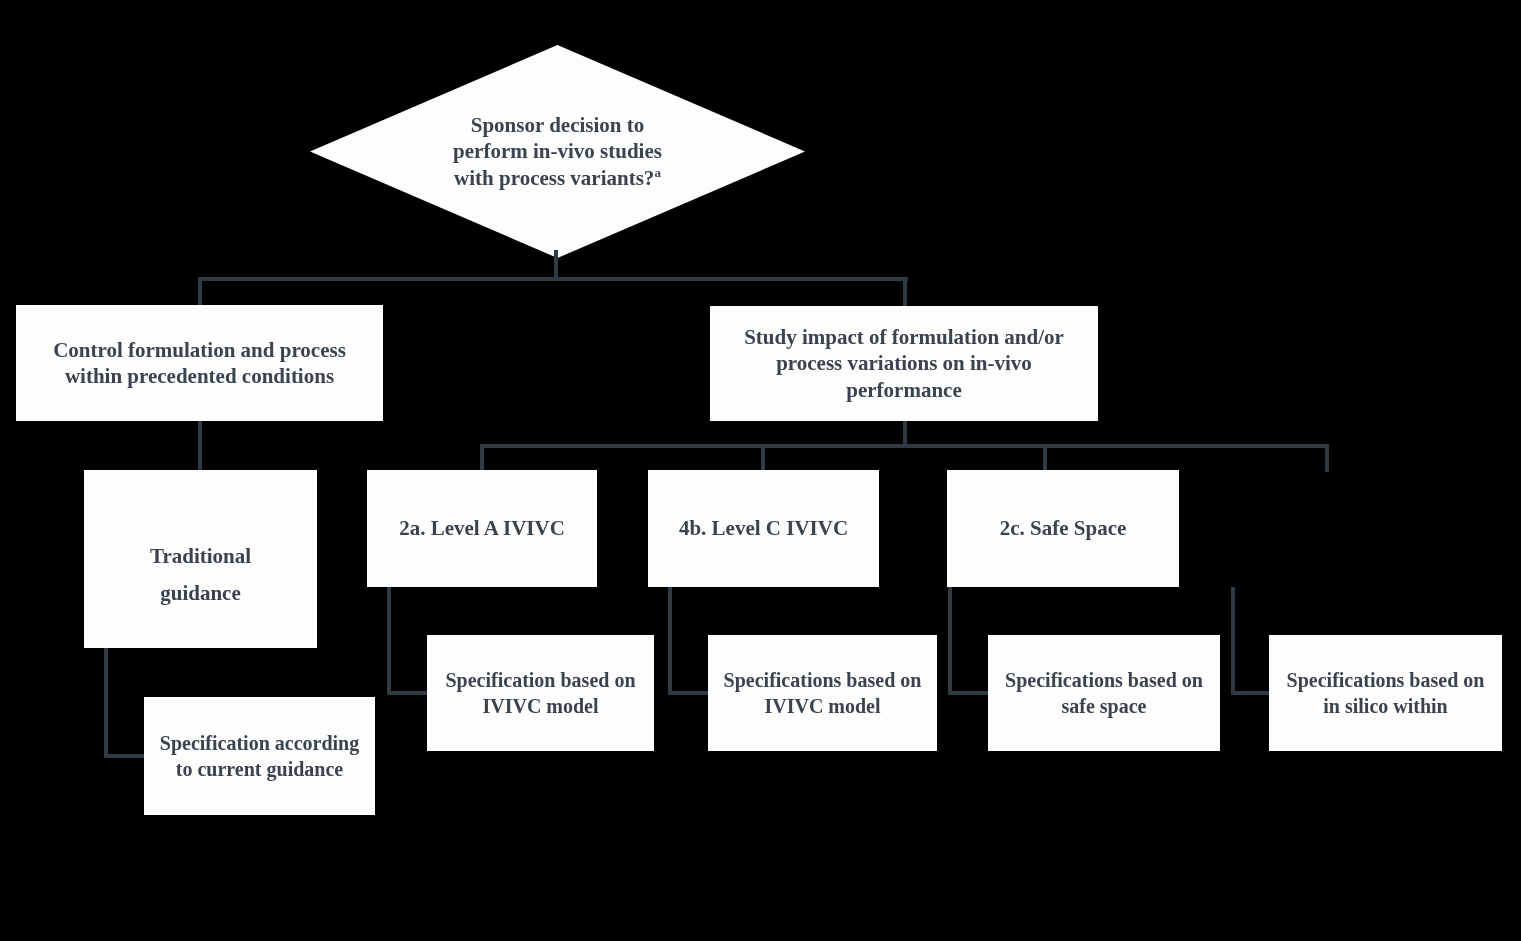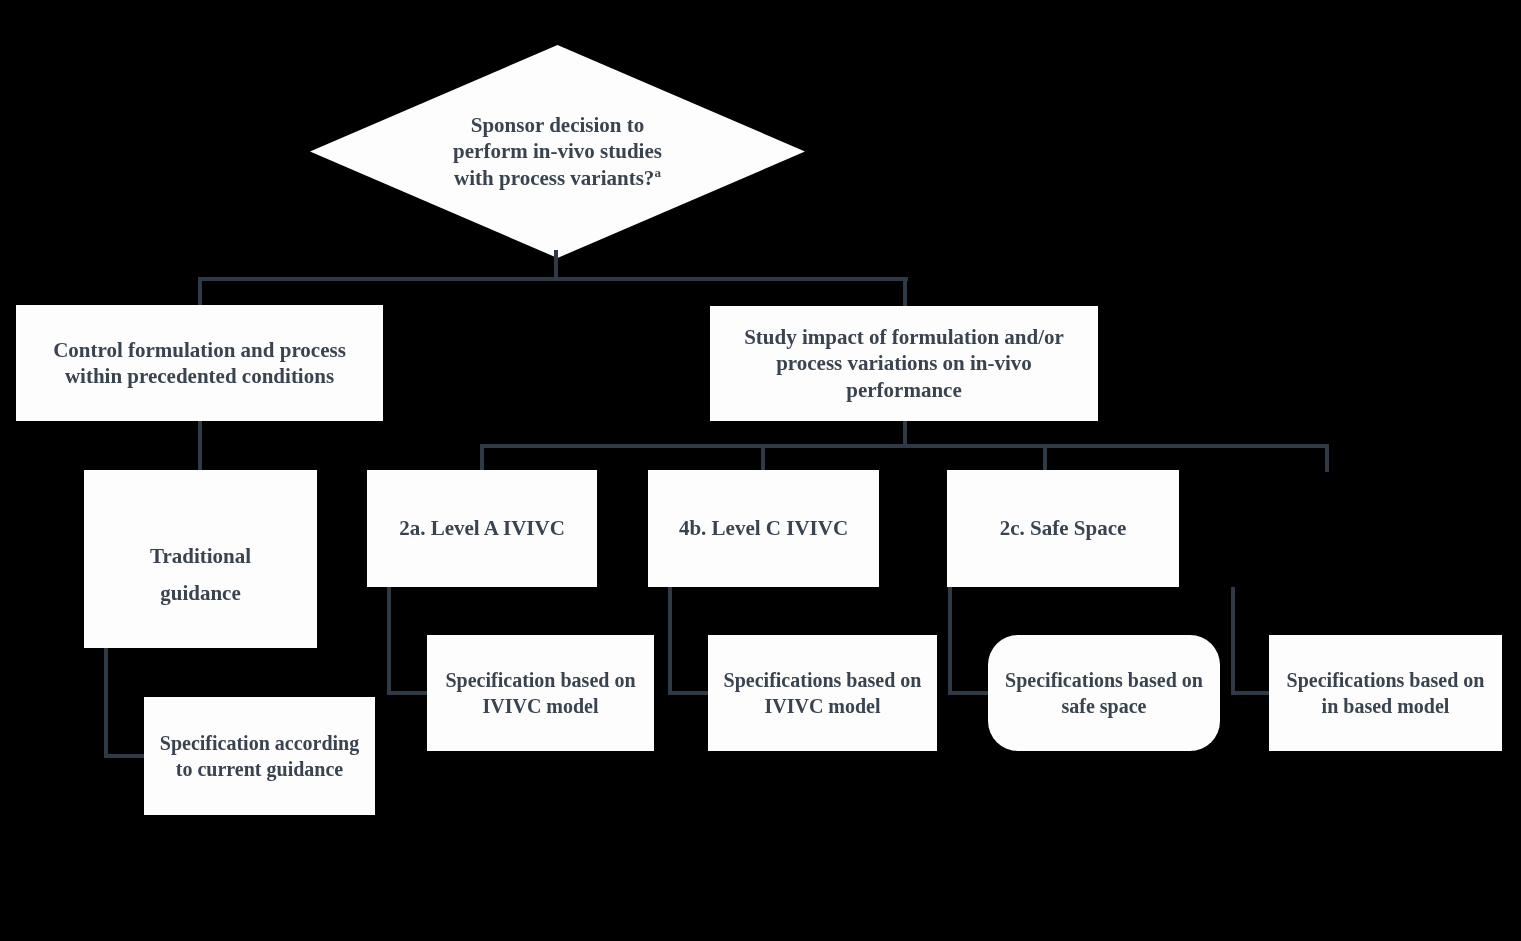--- a/index.html
+++ b/index.html
@@ -47,21 +47,21 @@
 
   .opt-box { top: 470px; height: 117px; font-size: 21px; line-height: 1.2; padding: 17px 4px; }
   .opt-a { left: 367px;  width: 230px; }
   .opt-b { left: 648px;  width: 231px; }
   .opt-c { left: 929px;  width: 232px; margin-left: 18px; }
   .opt-d { left: 1211px; width: 232px; }
 
   .spec-box { top: 635px; height: 116px; font-size: 20px; line-height: 1.3; padding: 16px 10px; }
   .spec-a { left: 427px;  width: 227px; }
   .spec-b { left: 708px;  width: 229px; }
-  .spec-c { left: 988px;  width: 232px; border-radius: 30px; }
+  .spec-c { left: 988px;  width: 232px; }
   .spec-d { left: 1269px; width: 233px; }
 
   
   .line {
     position: absolute;
     background: #303a44;
   }
 </style>
 </head>
 <body>
@@ -132,16 +132,16 @@
   <div class="node spec-box spec-a">
     <span>Specification based on IVIVC model</span>
   </div>
   <div class="node spec-box spec-b">
     <span>Specifications based on IVIVC model</span>
   </div>
   <div class="node spec-box spec-c">
     <span>Specifications based on safe space</span>
   </div>
   <div class="node spec-box spec-d">
-    <span>Specifications based on in based model</span>
+    <span>Specifications based on in silico within</span>
   </div>
 
 </div>
 
 </body></html>

